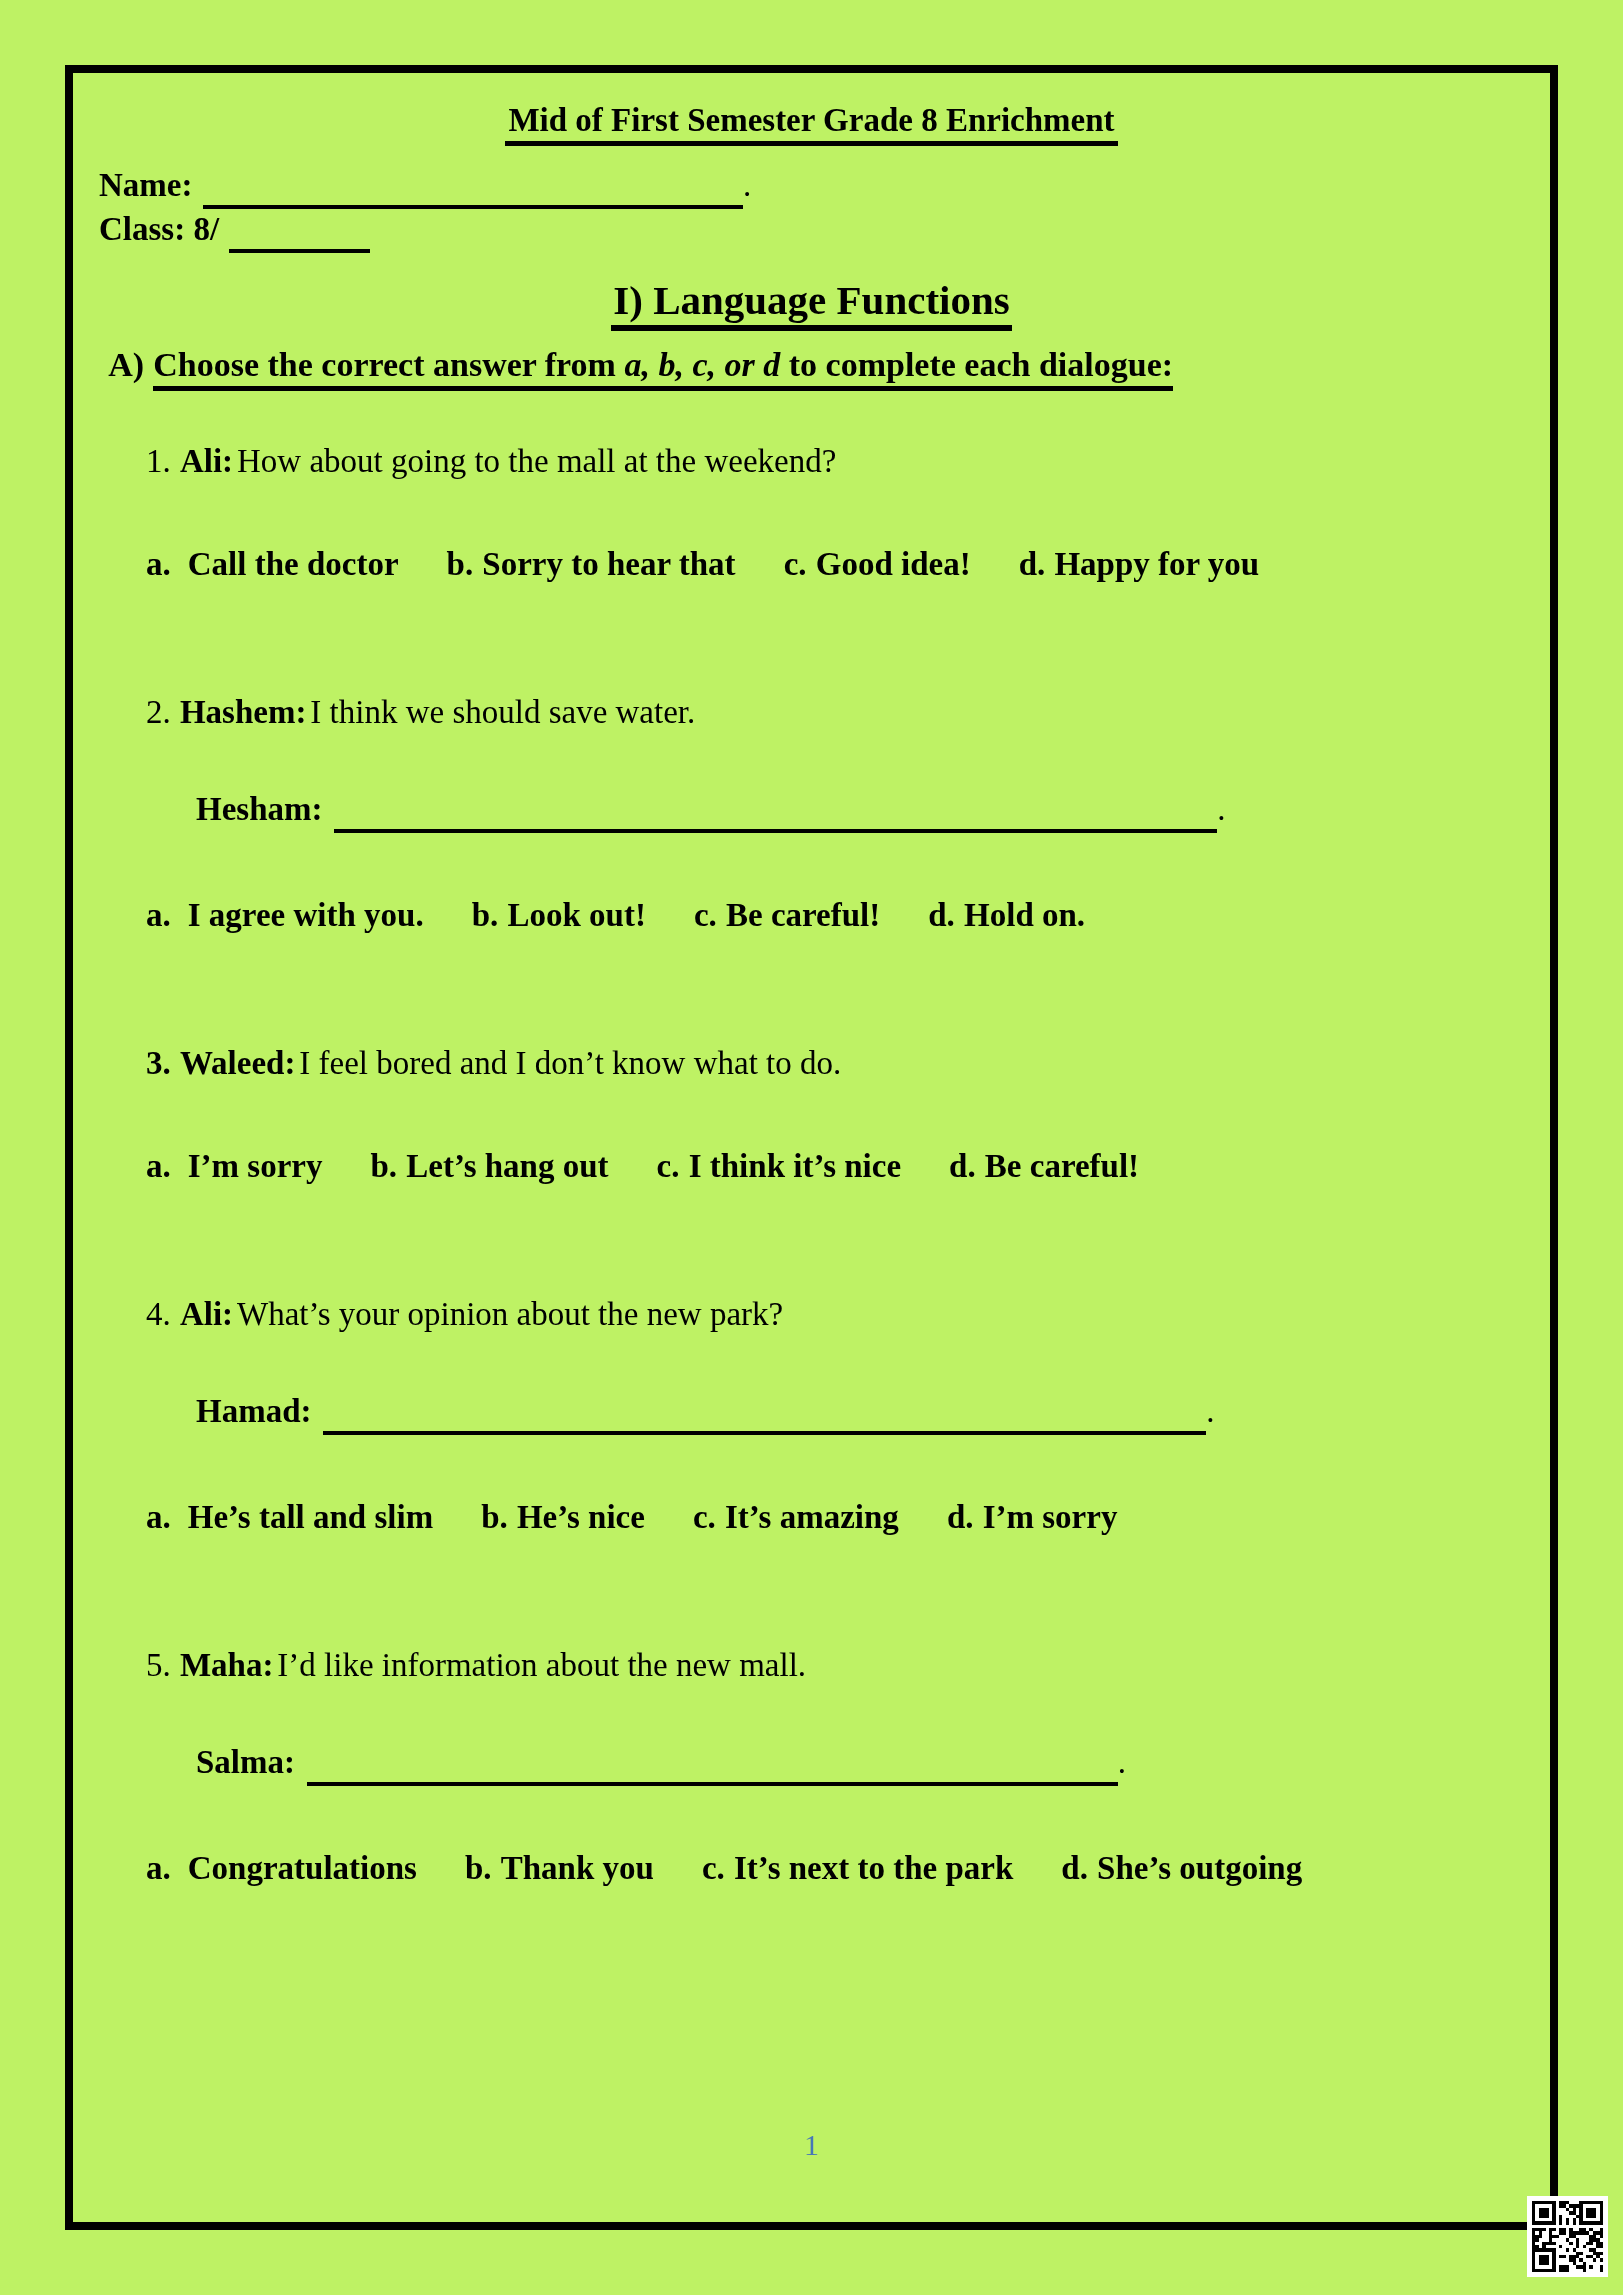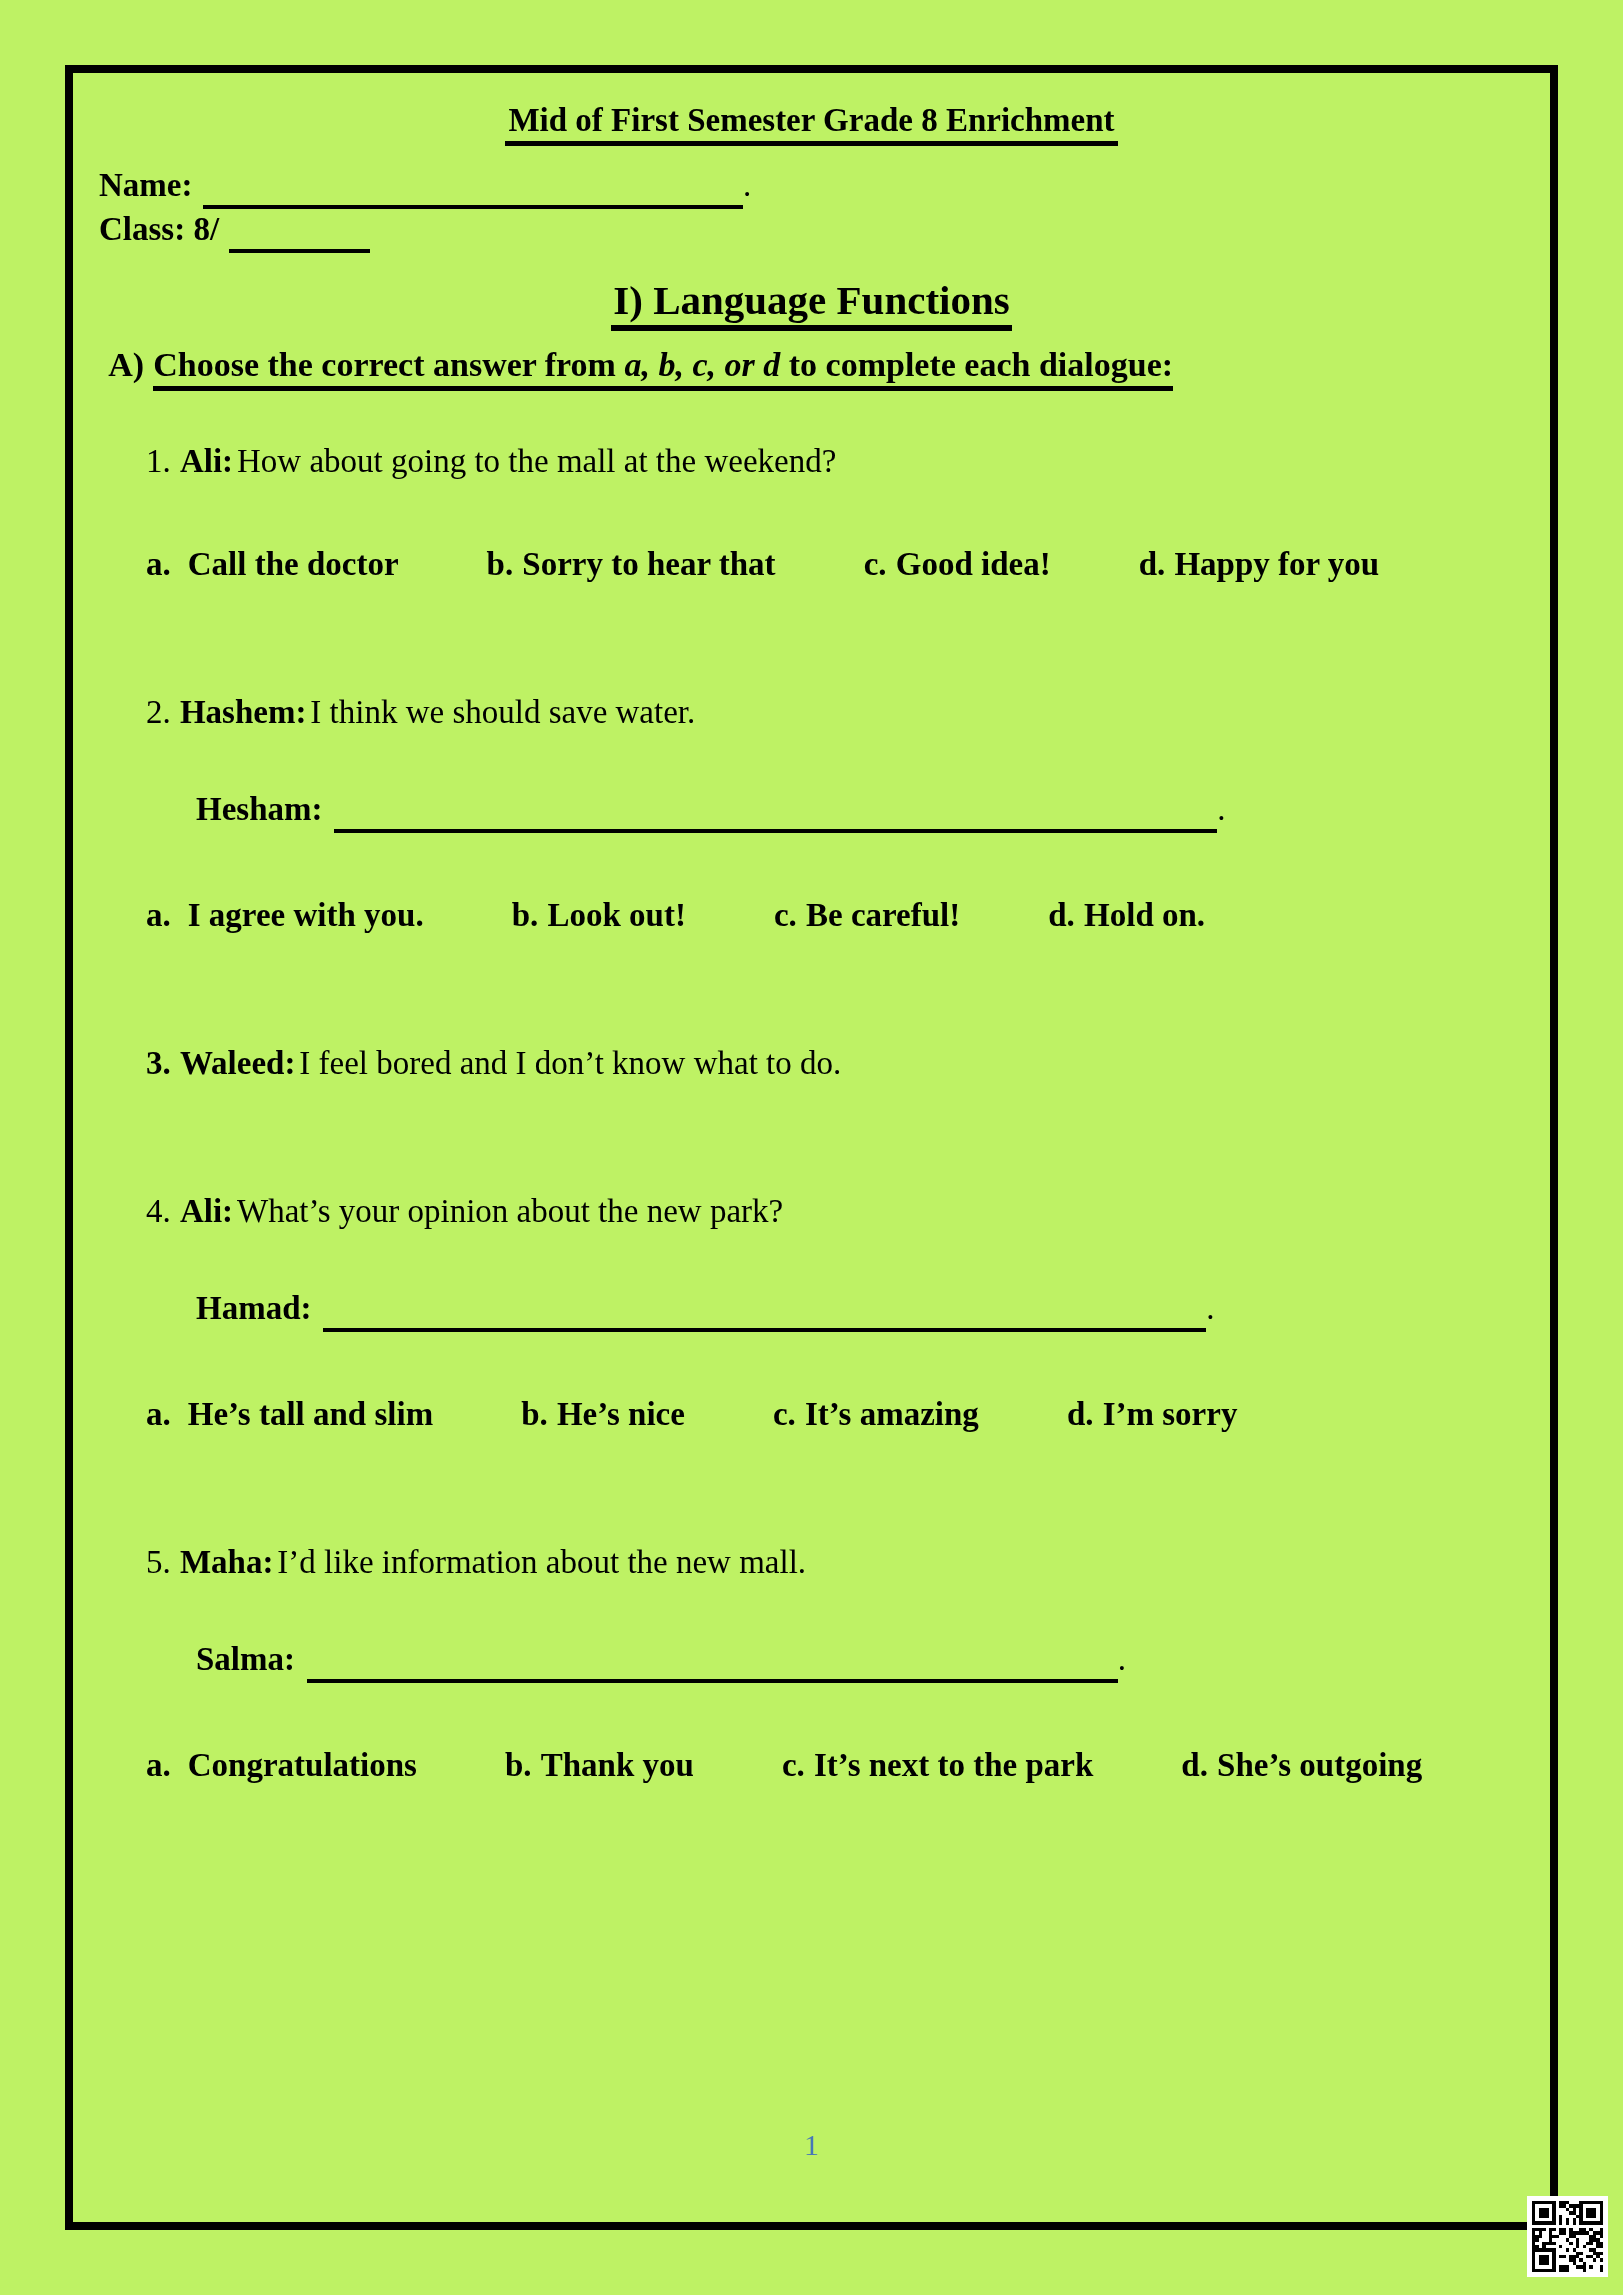--- a/index.html
+++ b/index.html
@@ -53,21 +53,21 @@
   .q-answer{margin:56px 0 0 97px;white-space:nowrap;}
   .answer-blank{width:877px;margin-left:11.8px;}
   #question-list .question:nth-child(1) .answer-blank{width:805px;}
   #question-list .question:nth-child(2) .answer-blank{width:883px;}
   #question-list .question:nth-child(3) .answer-blank{width:883px;}
   #question-list .question:nth-child(4) .answer-blank{width:883px;}
   #question-list .question:nth-child(5) .answer-blank{width:811px;}
   #question-list .question:nth-child(3) .q-number{font-weight:700;}
 
   .q-options{
-    display:flex;gap:88px;margin:62px 0 0 47px;
+    display:flex;gap:48px;margin:62px 0 0 47px;
     font-weight:700;white-space:nowrap;
   }
   .option .opt-text{margin-left:9.2px;}
   .option:first-child .opt-text{margin-left:17px;}
 
   .page-number{
     position:absolute;left:0;top:2128px;width:100%;
     text-align:center;font-size:30px;line-height:34px;
     font-family:"Liberation Serif","DejaVu Serif",serif;
   }
@@ -132,20 +132,26 @@
               <span class="option"><span class="opt-letter">b.</span><span class="opt-text">Look out!</span></span>
               <span class="option"><span class="opt-letter">c.</span><span class="opt-text">Be careful!</span></span>
               <span class="option"><span class="opt-letter">d.</span><span class="opt-text">Hold on.</span></span>
             </div>
   </div>
 
   <div class="question">
     <div class="q-prompt">
       <span class="q-number">3.</span><span class="q-speaker">Waleed:</span><span class="q-text">I feel bored and I don’t know what to do.</span>
     </div>
+    <div class="q-options">
+              <span class="option"><span class="opt-letter">a.</span><span class="opt-text">I’m sorry</span></span>
+              <span class="option"><span class="opt-letter">b.</span><span class="opt-text">Let’s hang out</span></span>
+              <span class="option"><span class="opt-letter">c.</span><span class="opt-text">I think it’s nice</span></span>
+              <span class="option"><span class="opt-letter">d.</span><span class="opt-text">Be careful!</span></span>
+            </div>
   </div>
 
   <div class="question">
     <div class="q-prompt">
       <span class="q-number">4.</span><span class="q-speaker">Ali:</span><span class="q-text">What’s your opinion about the new park?</span>
     </div>
     <div class="q-answer">
       <span class="q-speaker" style="margin-left:0;">Hamad:</span><span class="blank answer-blank"></span><span class="q-suffix">.</span>
     </div>
     <div class="q-options">

